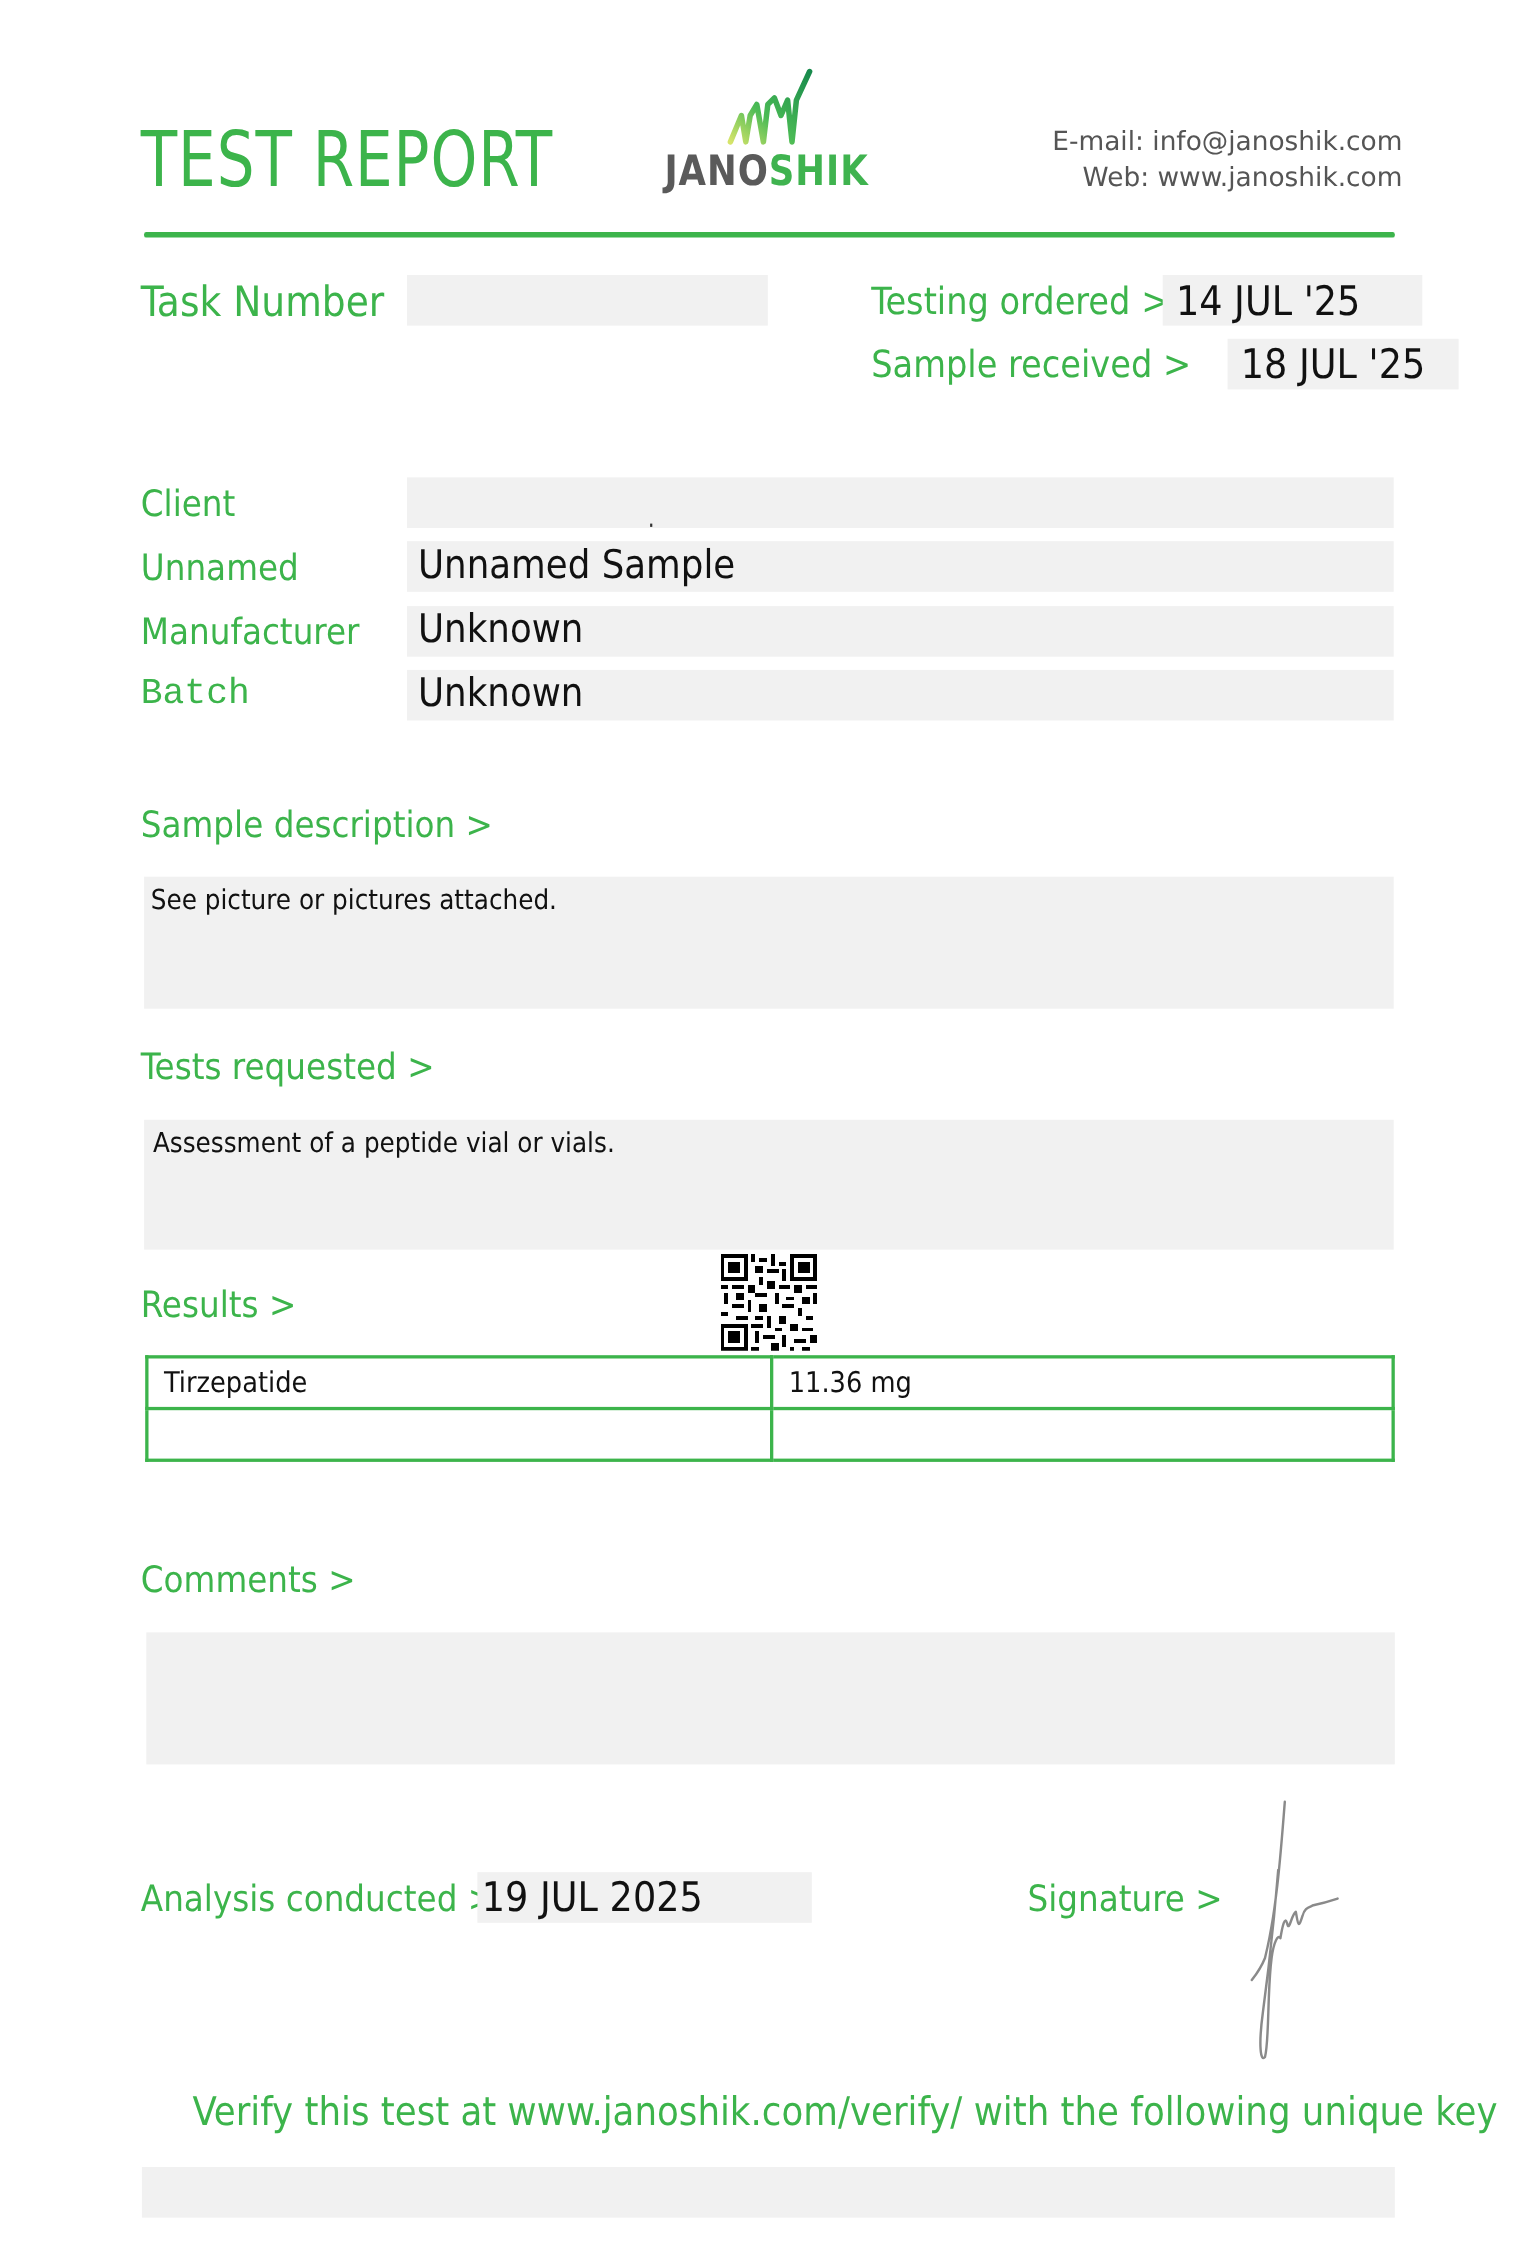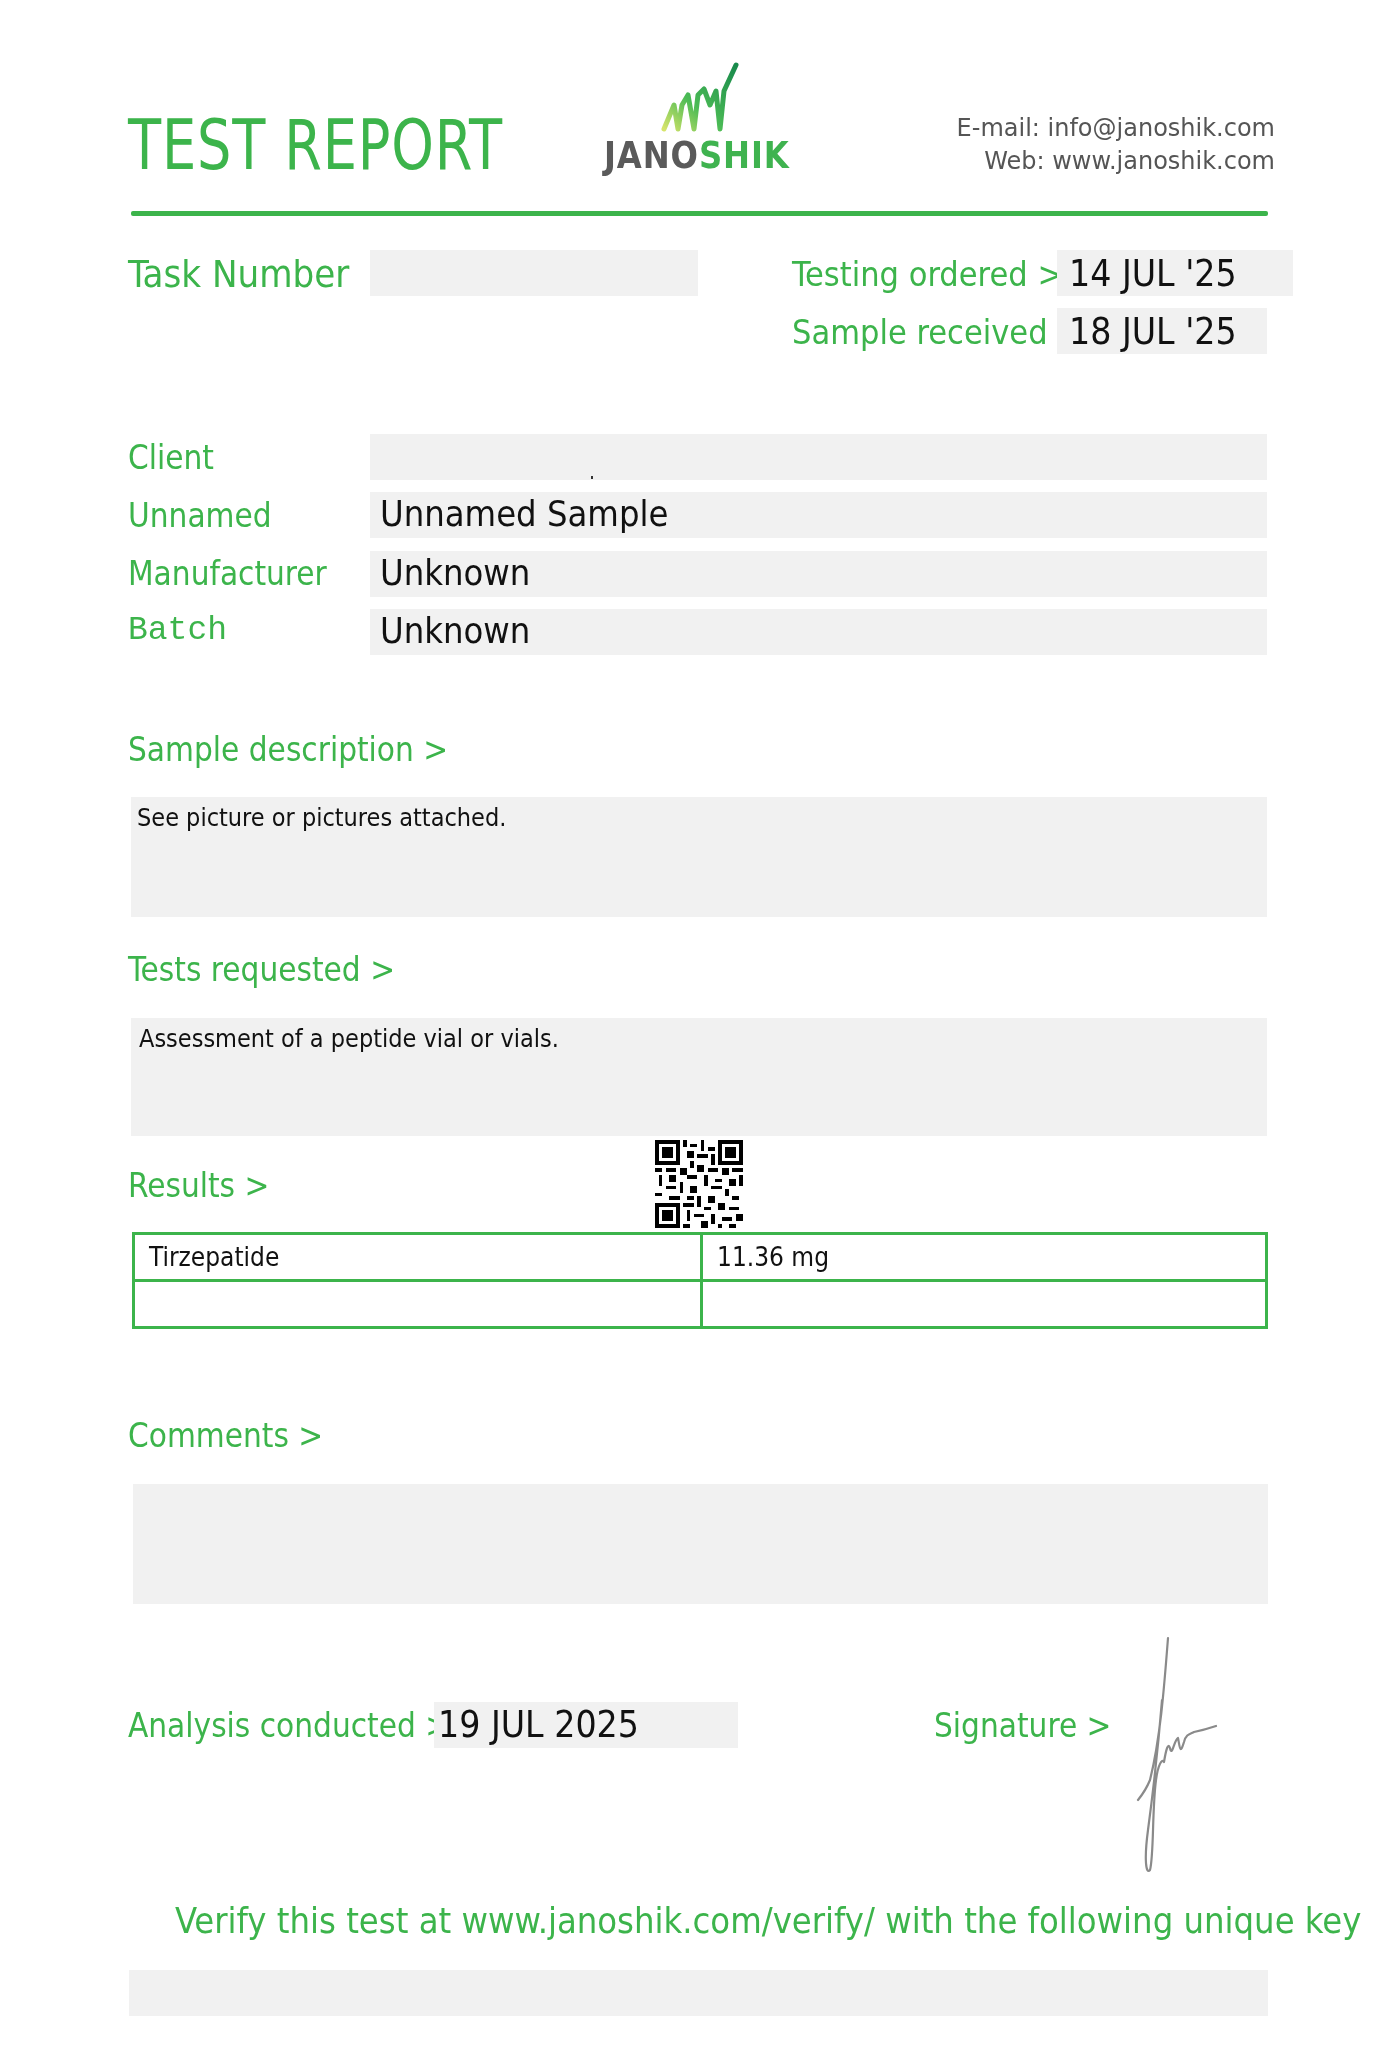--- a/index.html
+++ b/index.html
@@ -52,21 +52,21 @@
 <div class="field" style="left:370px;top:250px;width:328px;height:46px;">
   <span class="val" style="left:10px;top:4px;font-size:34px;"></span>
 </div>
 
 <div class="label" style="left:792px;top:254px;font-size:34px;">Testing ordered  &gt;</div>
 <div class="field" style="left:1057px;top:250px;width:236px;height:46px;">
   <span class="val" style="left:12px;top:2px;font-size:37px;">14 JUL '25</span>
 </div>
 
 <div class="label" style="left:792px;top:312px;font-size:34px;">Sample received &gt;</div>
-<div class="field" style="left:1057px;top:308px;width:210px;height:46px;text-align:right;">
+<div class="field" style="left:1116px;top:308px;width:210px;height:46px;text-align:right;">
   <span class="val" style="left:12px;top:2px;font-size:37px;">18 JUL '25</span>
 </div>
 
 <div class="label" style="left:128px;top:438px;font-size:33px;">Client</div>
 <div class="field" style="left:370px;top:434px;width:897px;height:46px;">
   <span class="val" style="left:10px;top:2px;font-size:36px;"></span>
   <span style="position:absolute;left:221px;top:42px;width:2px;height:3px;background:#333;"></span>
 </div>
 
 <div class="label" style="left:128px;top:496px;font-size:33px;">Unnamed</div>

